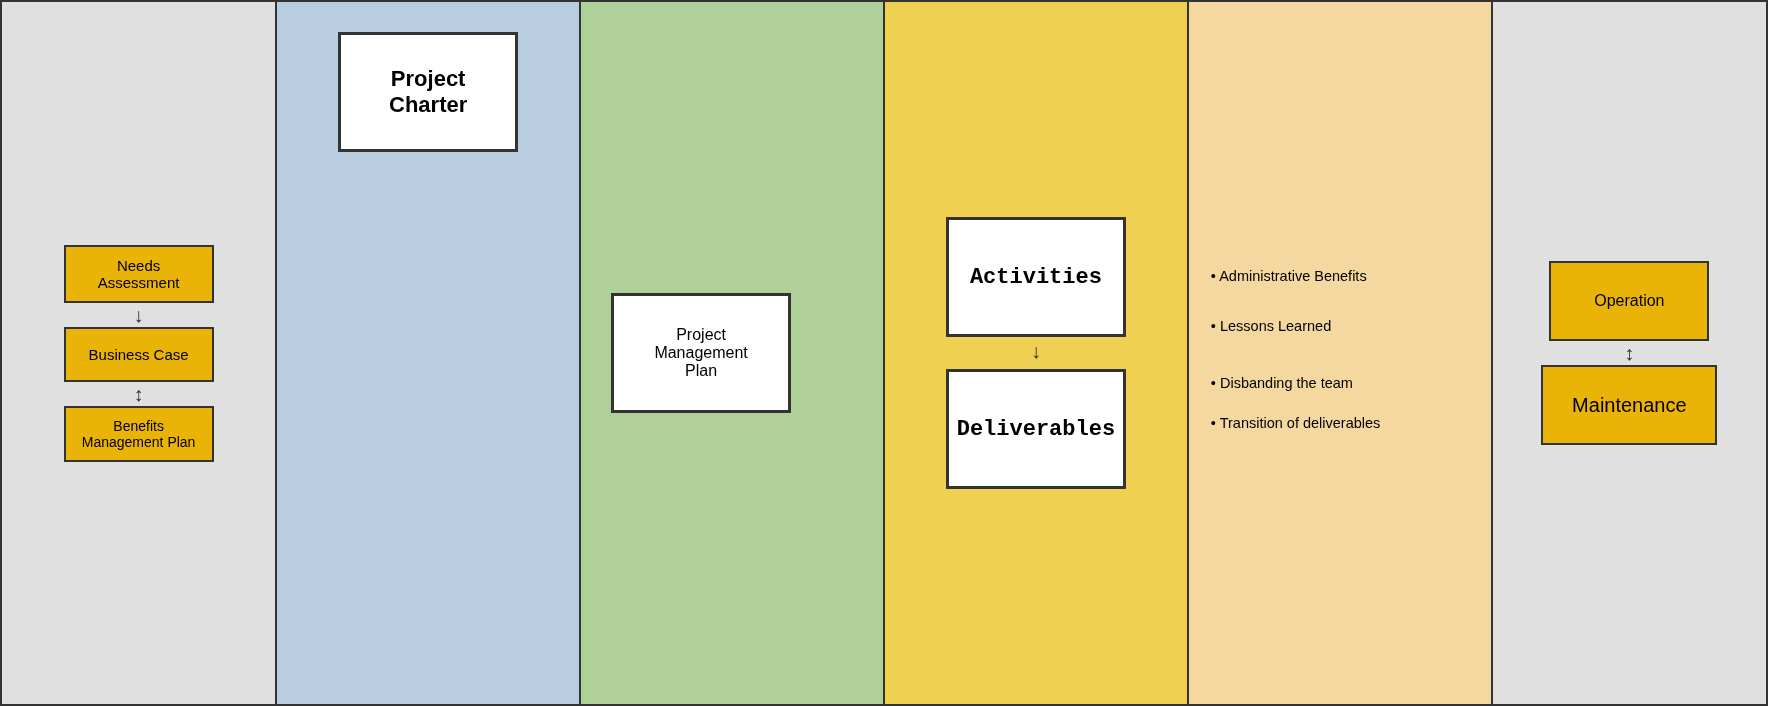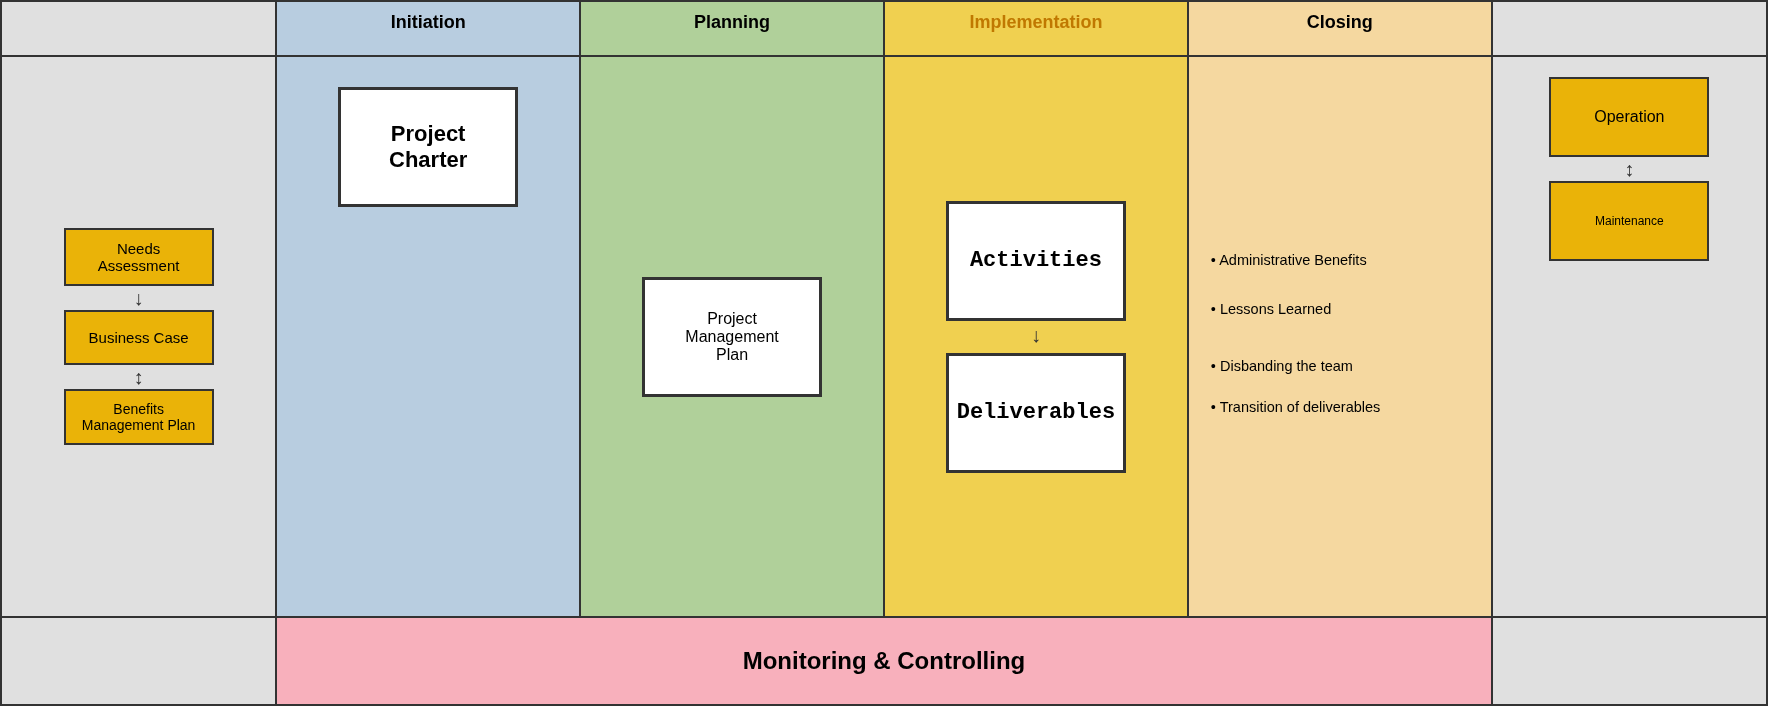--- a/index.html
+++ b/index.html
@@ -65,21 +65,21 @@
       min-height: 120px;
       display: flex;
       align-items: center;
       justify-content: center;
     }
 
     
     .planning-content {
       display: flex;
       align-items: center;
-      justify-content: center;
+      justify-content: flex-start;
       height: 100%;
       padding: 20px;
     }
 
     
     .implementation-content {
       display: flex;
       flex-direction: column;
       align-items: center;
       justify-content: center;
@@ -97,20 +97,21 @@
     }
     .closing-item {
       margin-bottom: 6px;
     }
 
     
     .post-project-content {
       display: flex;
       flex-direction: column;
       align-items: center;
+      justify-content: center;
       height: 100%;
       gap: 0;
       padding: 10px 15px;
     }
 
     
     .main-table {
       width: 1768px;
       height: 706px;
       border-collapse: collapse;
@@ -157,36 +158,20 @@
       padding: 10px;
     }
   </style>
 </head>
 <body>
 
 <table class="main-table">
 
   <tbody>
 
-  <tr>
-    <td class="cell-pre" style="height:48px;"></td>
-    <td class="cell-initiation phase-col-header">
-      <span>Initiation</span>
-    </td>
-    <td class="cell-planning phase-col-header">
-      <span>Planning</span>
-    </td>
-    <td class="cell-implementation phase-col-header">
-      <span style="color:#c07800;">Implementation</span>
-    </td>
-    <td class="cell-closing phase-col-header">
-      <span>Closing</span>
-    </td>
-    <td class="cell-post" style="height:48px;"></td>
-  </tr>
 
   <tr>
 
     <td class="cell-pre content-cell">
       <div class="pre-project-content">
         <div class="flow-box">
           <span>Needs Assessment</span>
         </div>
         <div class="arrow-down">↓</div>
         <div class="flow-box">
@@ -235,28 +220,21 @@
         <div class="closing-item" style="margin-top:16px;">• <span>Transition of deliverables</span></div>
       </div>
     </td>
 
     <td class="cell-post content-cell">
       <div class="post-project-content">
         <div class="flow-box" style="width:160px; min-height:80px; font-size:16px;">
           <span>Operation</span>
         </div>
         <div class="arrow-bidirectional">↕</div>
-        <div class="flow-box" style="width:160px; min-height:80px; font-size:12px;">
+        <div class="flow-box" style="width:176px; min-height:80px; font-size:20px;">
           <span>Maintenance</span>
         </div>
       </div>
     </td>
   </tr>
 
-  <tr>
-    <td class="cell-pre monitor-cell" style="background:#e0e0e0;"></td>
-    <td colspan="4" class="monitor-cell" style="background:#f8b0bc;">
-      <span>Monitoring &amp; Controlling</span>
-    </td>
-    <td class="cell-post monitor-cell" style="background:#e0e0e0;"></td>
-  </tr>
 </tbody>
   </table>
 
 </body></html>

